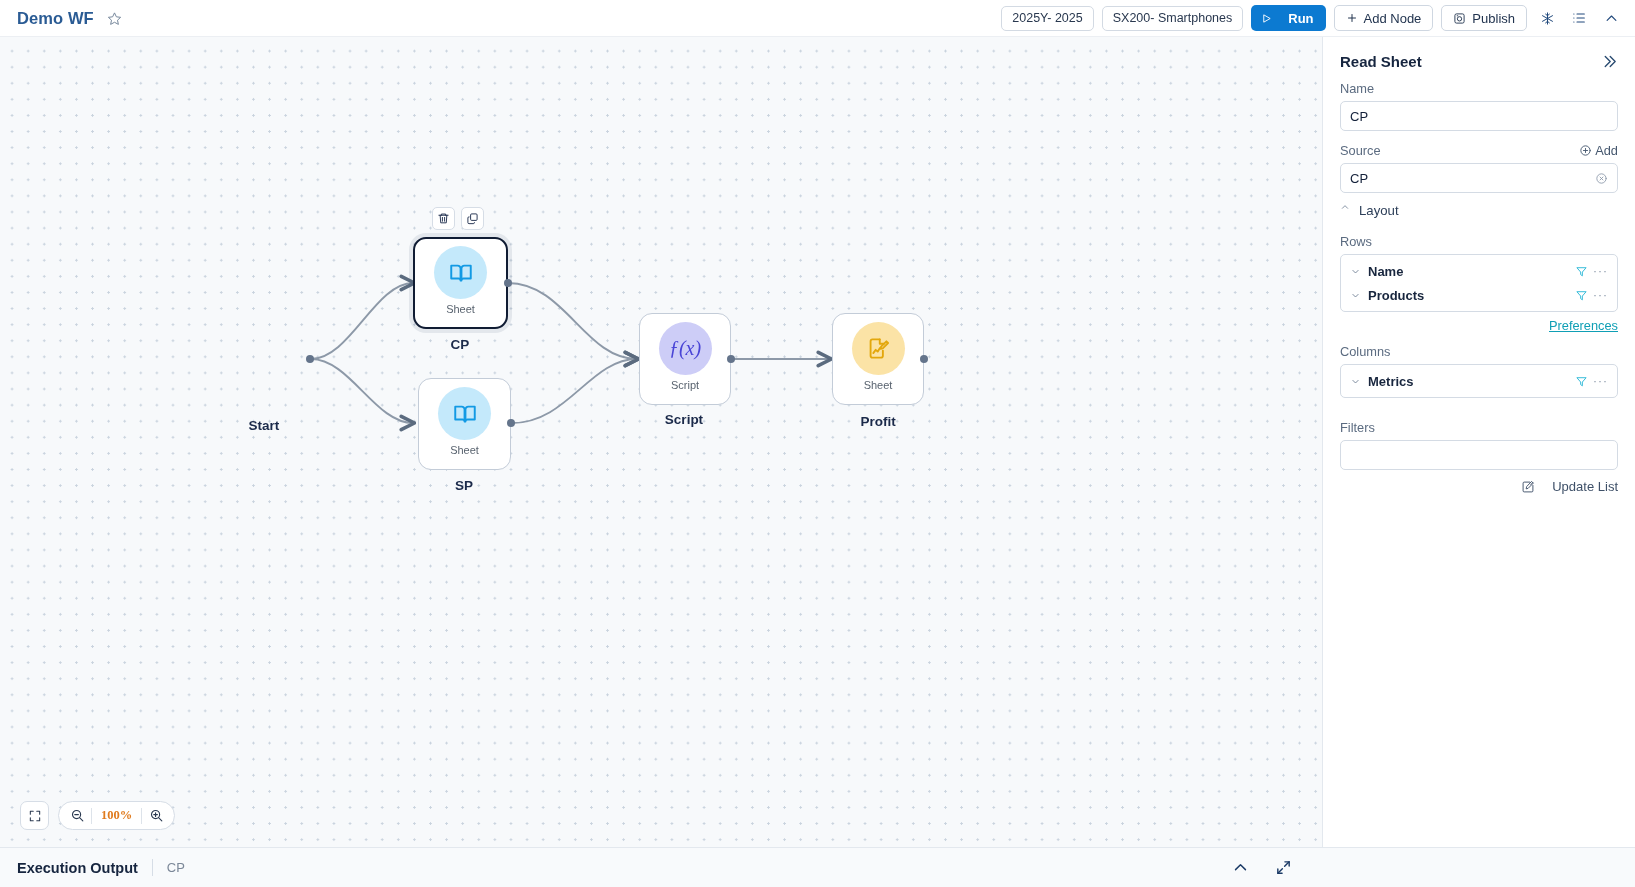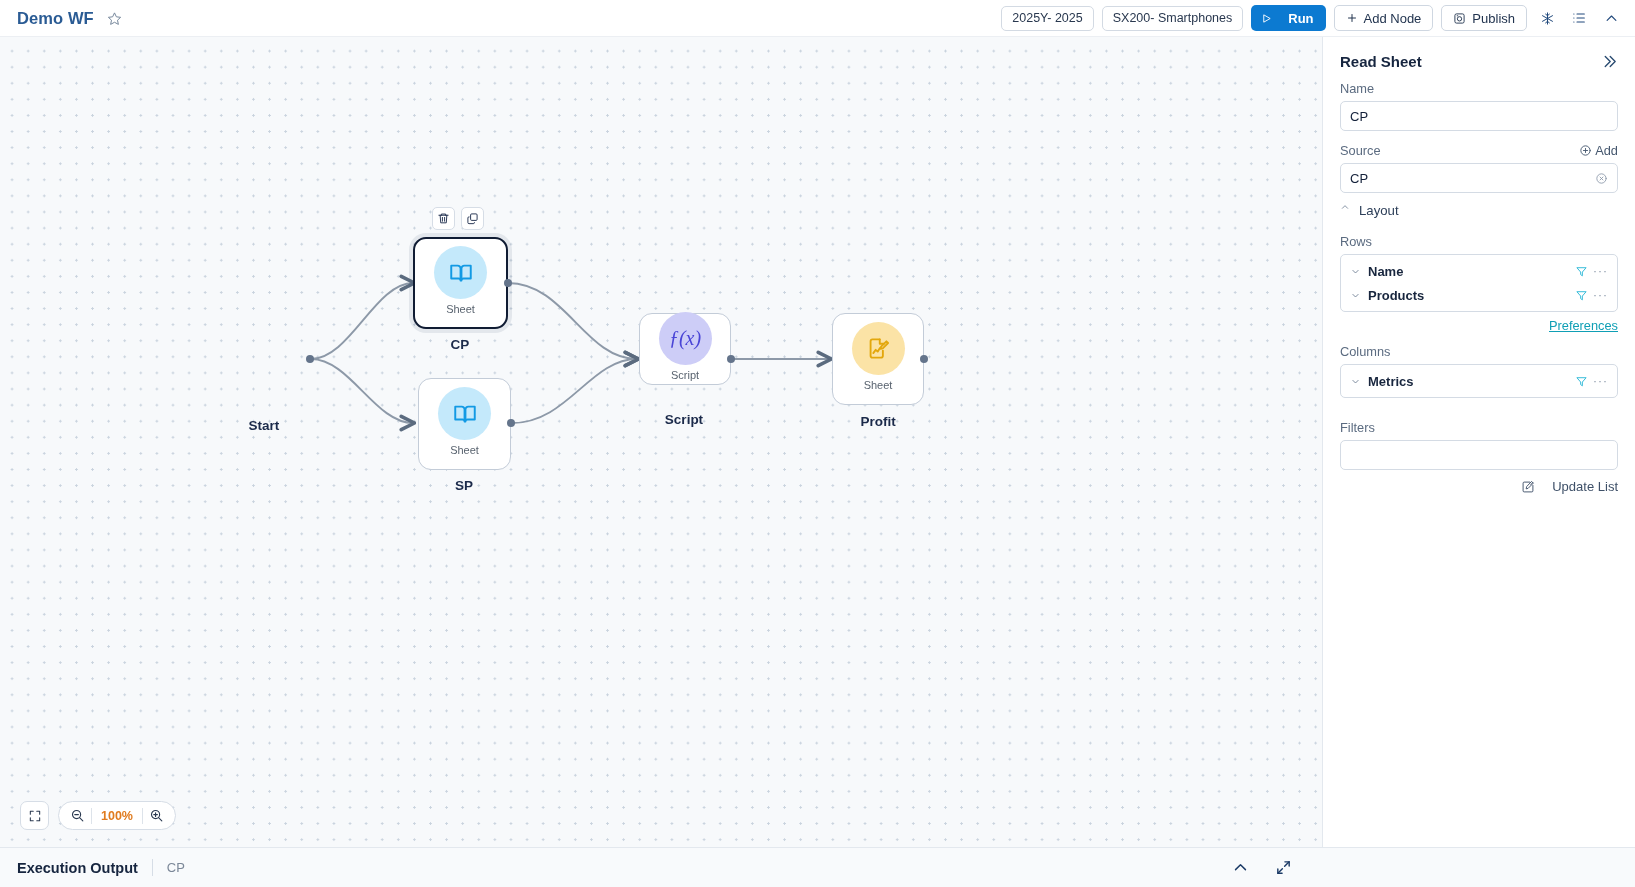--- a/index.html
+++ b/index.html
@@ -64,21 +64,21 @@
   .tb-btn {
     width:23px; height:23px; border:1px solid #d6dde6; border-radius:5px; background:#fff;
     display:flex; align-items:center; justify-content:center; cursor:pointer;
   }
 
   
   .zoom-wrap { position:absolute; left:20px; bottom:17px; display:flex; align-items:center; gap:9px; z-index:20; }
   .fit-btn { width:29px; height:29px; border:1px solid #d6dde6; border-radius:7px; background:#fff;
              display:flex; align-items:center; justify-content:center; cursor:pointer; }
   .zoom-group { height:29px; border:1px solid #d6dde6; border-radius:16px; background:#fff;
-                display:flex; align-items:center; padding:0 4px; }
+                display:flex; align-items:center; padding:0 4px;font-family:Liberation Serif, serif; }
   .zoom-ico { width:28px; height:27px; display:flex; align-items:center; justify-content:center; cursor:pointer; color:#2a3950; }
   .zoom-sep { width:1px; height:16px; background:#dde3ea; }
   .zoom-val { font-size:12.5px; color:#e07b1e; font-weight:600; padding:0 9px; cursor:pointer; }
 
   
   .rpanel {
     position:absolute; top:37px; right:0; width:313px; height:810px;
     background:#fff; border-left:1px solid #e3e8ee; padding:16px 17px 0 17px; z-index:30;
   }
   .rp-head { display:flex; align-items:center; }
@@ -250,21 +250,21 @@
           <path d="M3,5.2h6a2.6,2.6 0 0 1 2.6,2.6V19a2,2 0 0 0 -2,-2H3Z"></path>
           <path d="M21,5.2h-6a2.6,2.6 0 0 0 -2.6,2.6V19a2,2 0 0 1 2,-2H21Z"></path>
         </svg>
       </span>
     </div>
     <div class="node-inner-label">Sheet</div>
   </div>
   <div class="port" style="left:507px; top:382px;"></div>
   <div class="node-caption" style="left:389px; top:441px;">SP</div>
 
-  <div class="node" style="left:639px; top:276px; width:92px; height:72px;">
+  <div class="node" style="left:639px; top:276px; width:92px; height:92px;">
     <div class="node-circle" style="background:#cdcdf7;">
       <span style="font-size:20px;color:#4a45d6;font-family:'Liberation Serif',serif;font-style:italic;">ƒ(x)</span>
     </div>
     <div class="node-inner-label">Script</div>
   </div>
   <div class="port" style="left:727px; top:318px;"></div>
   <div class="node-caption" style="left:609px; top:375px;">Script</div>
 
   <div class="node" style="left:832px; top:276px; width:92px; height:92px;">
     <div class="node-circle" style="background:#fbe3a6;">

